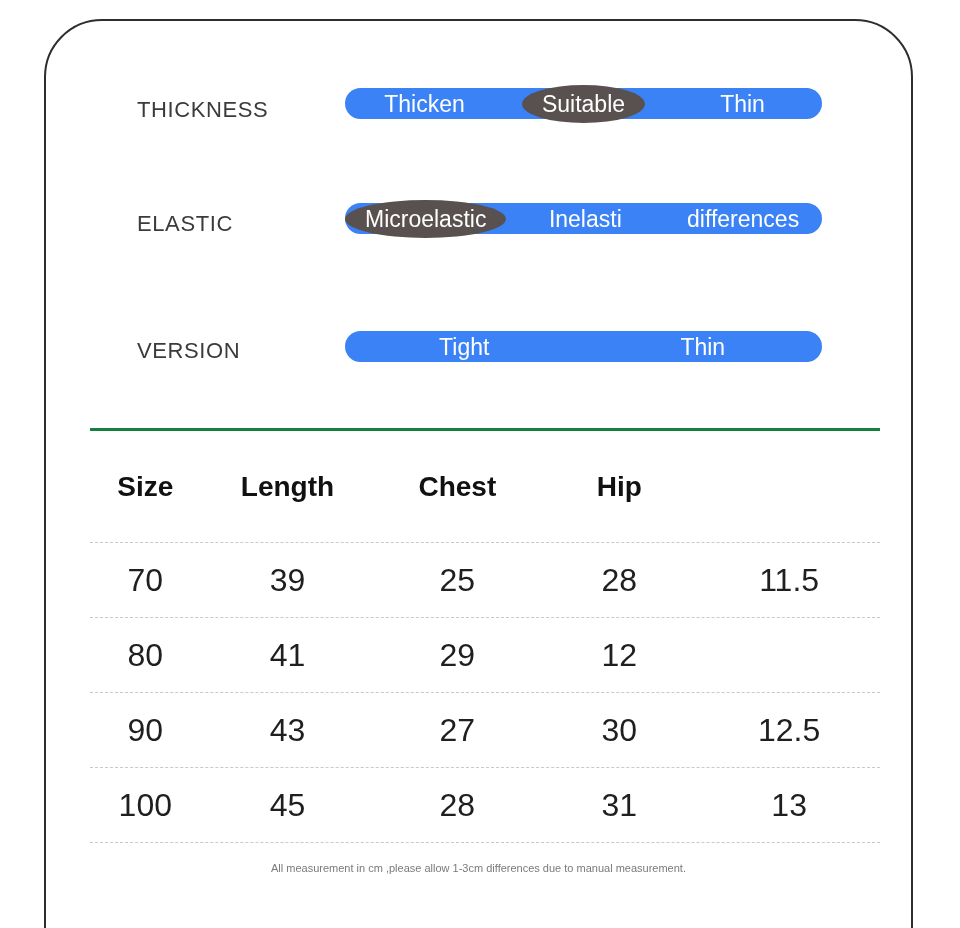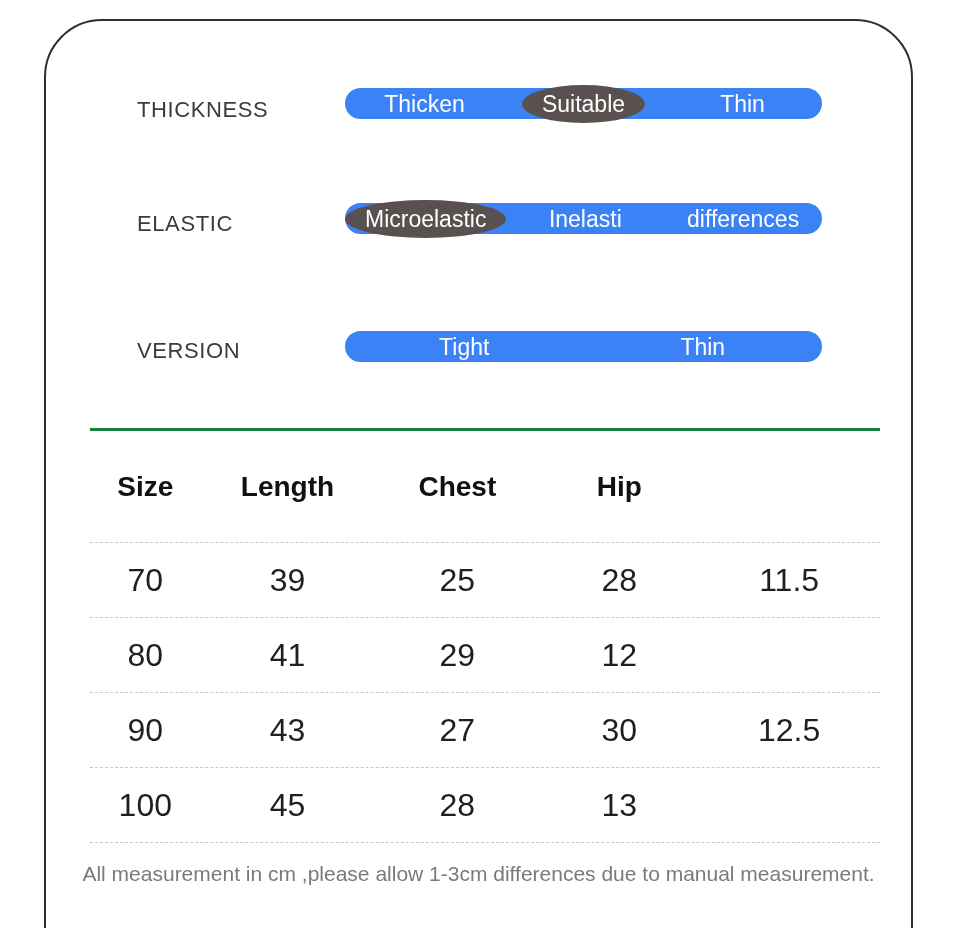--- a/index.html
+++ b/index.html
@@ -26,21 +26,21 @@
                 border-top:3px solid #15803d; }
   .t-row { display:grid; grid-template-columns:14% 22% 21% 20% 23%;
            align-items:center; border-bottom:1px dashed #c9c9c9; }
   .t-head { height:112px; }
   .t-head .cell { font-size:28px; font-weight:bold; color:#111111; }
   .t-body { height:75px; }
   .t-body .cell { font-size:32px; color:#1f1f1f; }
   .cell { text-align:center; }
 
   .note { position:absolute; left:44px; top:862px; width:869px; text-align:center;
-          font-size:21px; color:#7a7a7a; }
+          font-size:11px; color:#7a7a7a; }
 </style>
 </head>
 <body>
 
 <div class="stage">
   <div class="card"></div>
 
   <div class="attr-label" style="top:99px">THICKNESS</div>
   <div class="pill" style="top:88px">
     <div class="opt">
@@ -102,18 +102,19 @@
       <div class="cell">90</div>
       <div class="cell">43</div>
       <div class="cell">27</div>
       <div class="cell">30</div>
       <div class="cell">12.5</div>
     </div>
     <div class="t-row t-body">
       <div class="cell">100</div>
       <div class="cell">45</div>
       <div class="cell">28</div>
+      <div class="cell">31</div>
       <div class="cell">13</div>
     </div>
   </div>
 
   <div class="note">All measurement in cm ,please allow 1-3cm differences due to manual measurement.</div>
 </div>
 
 </body></html>

